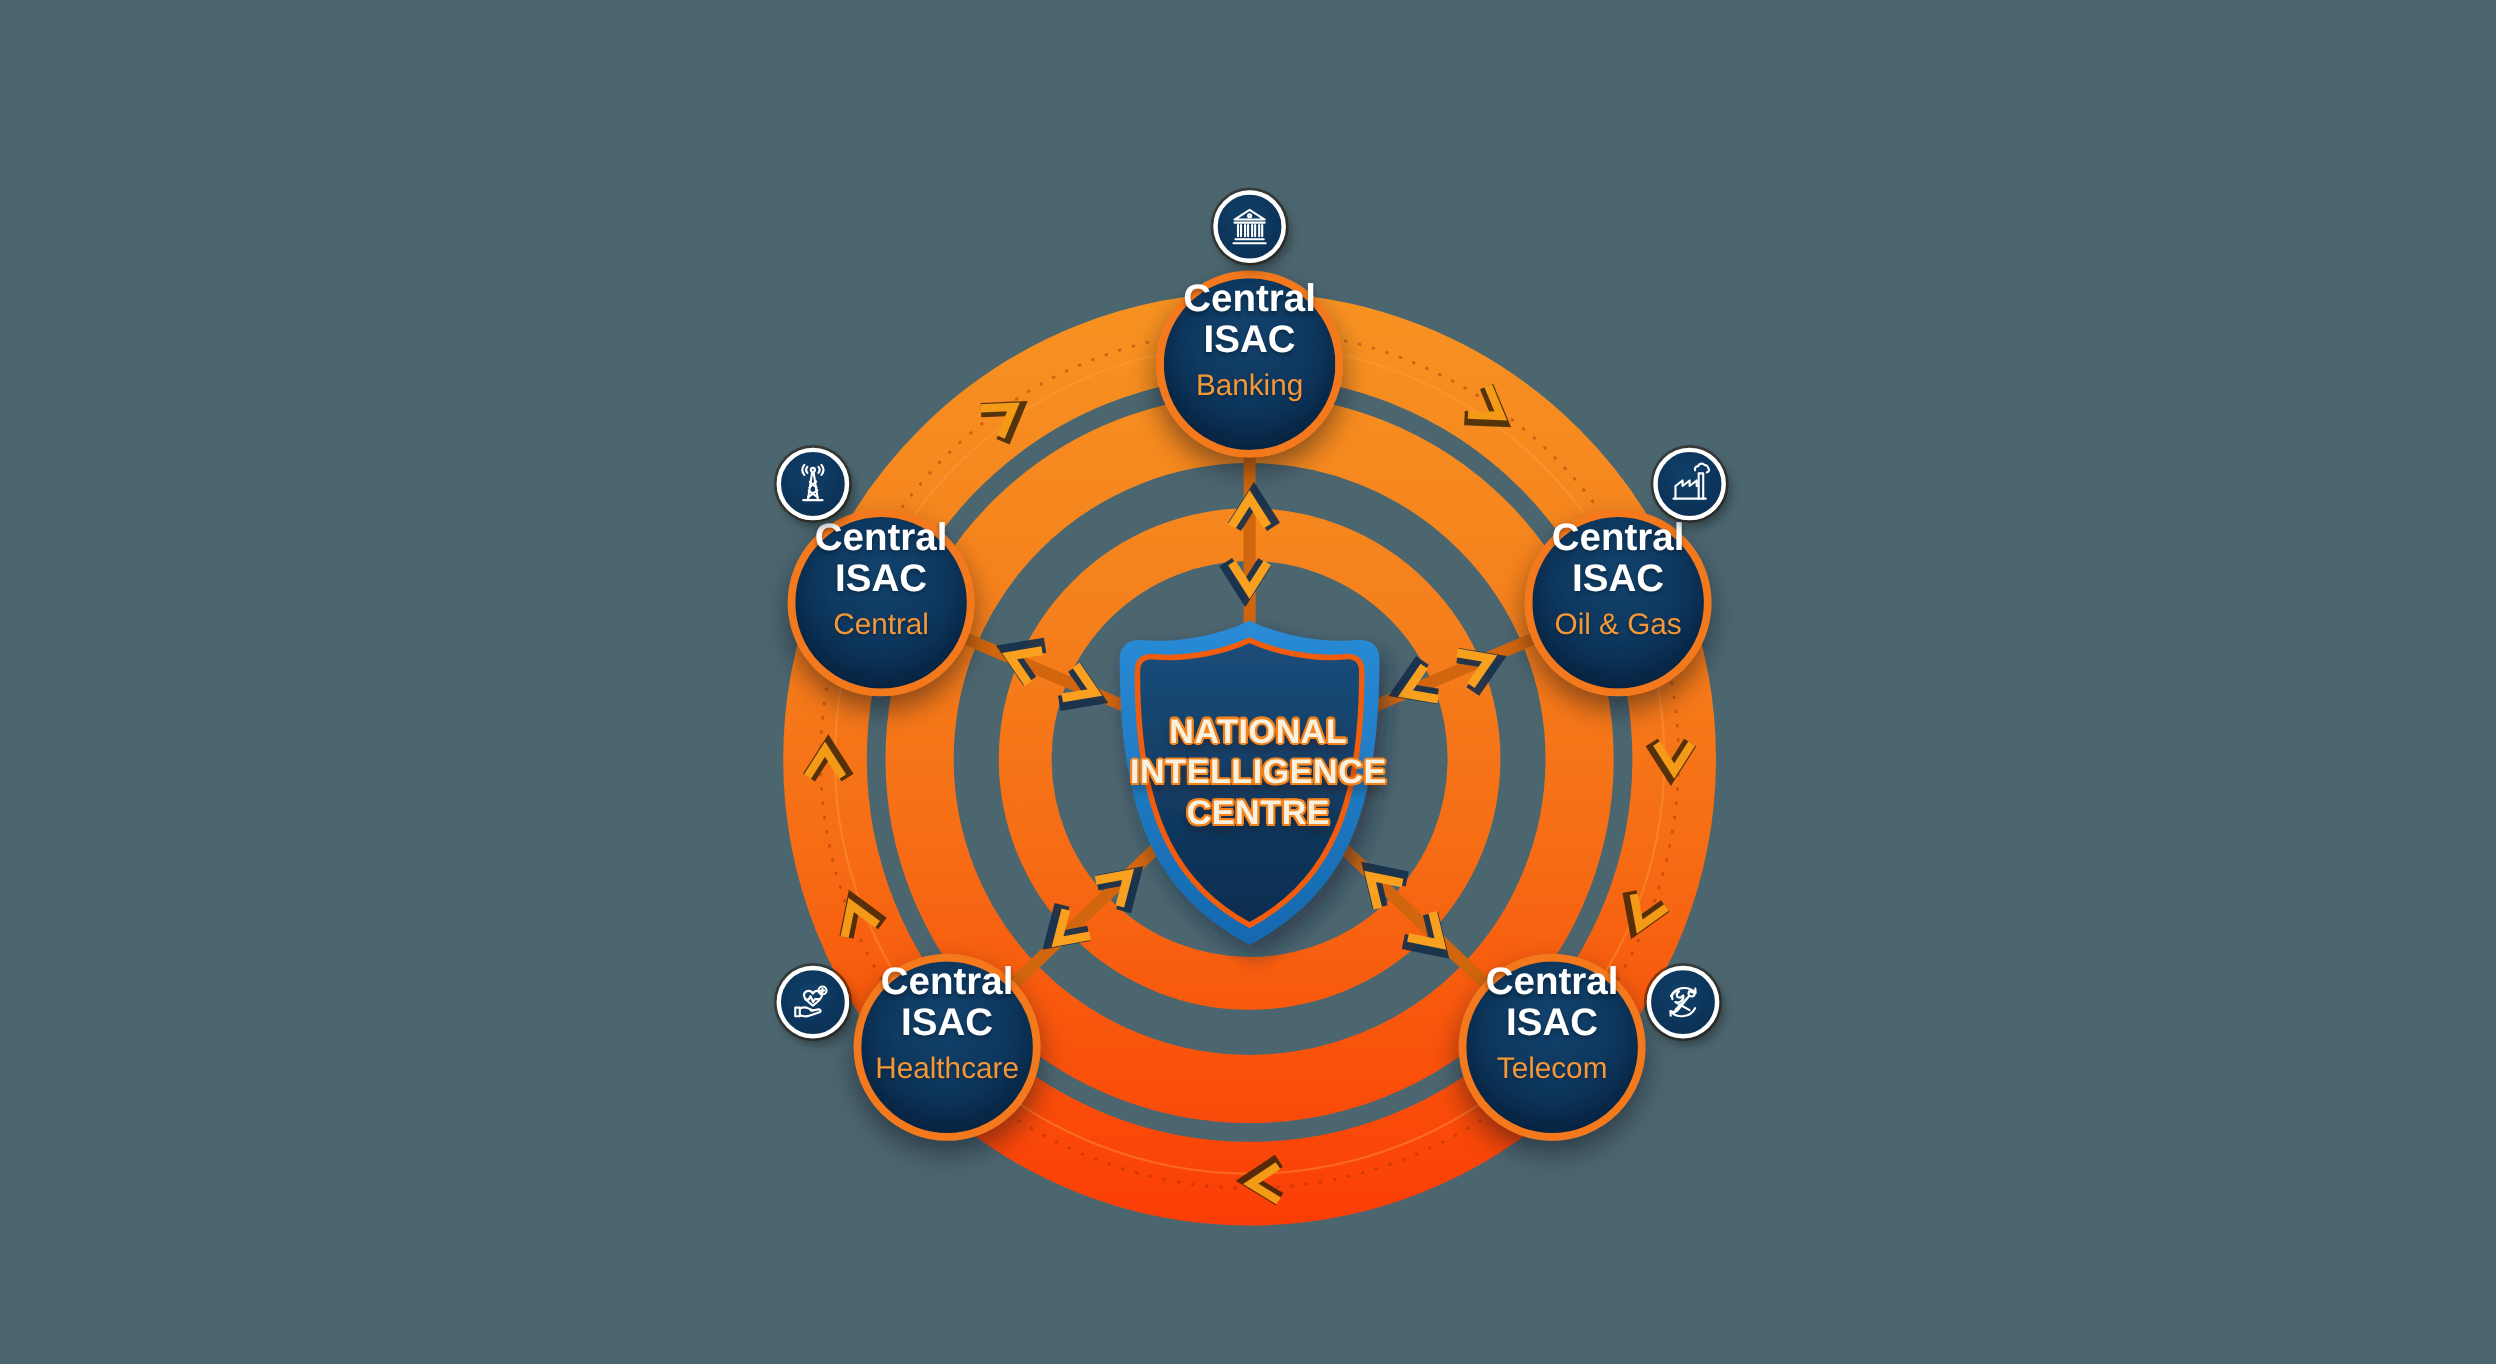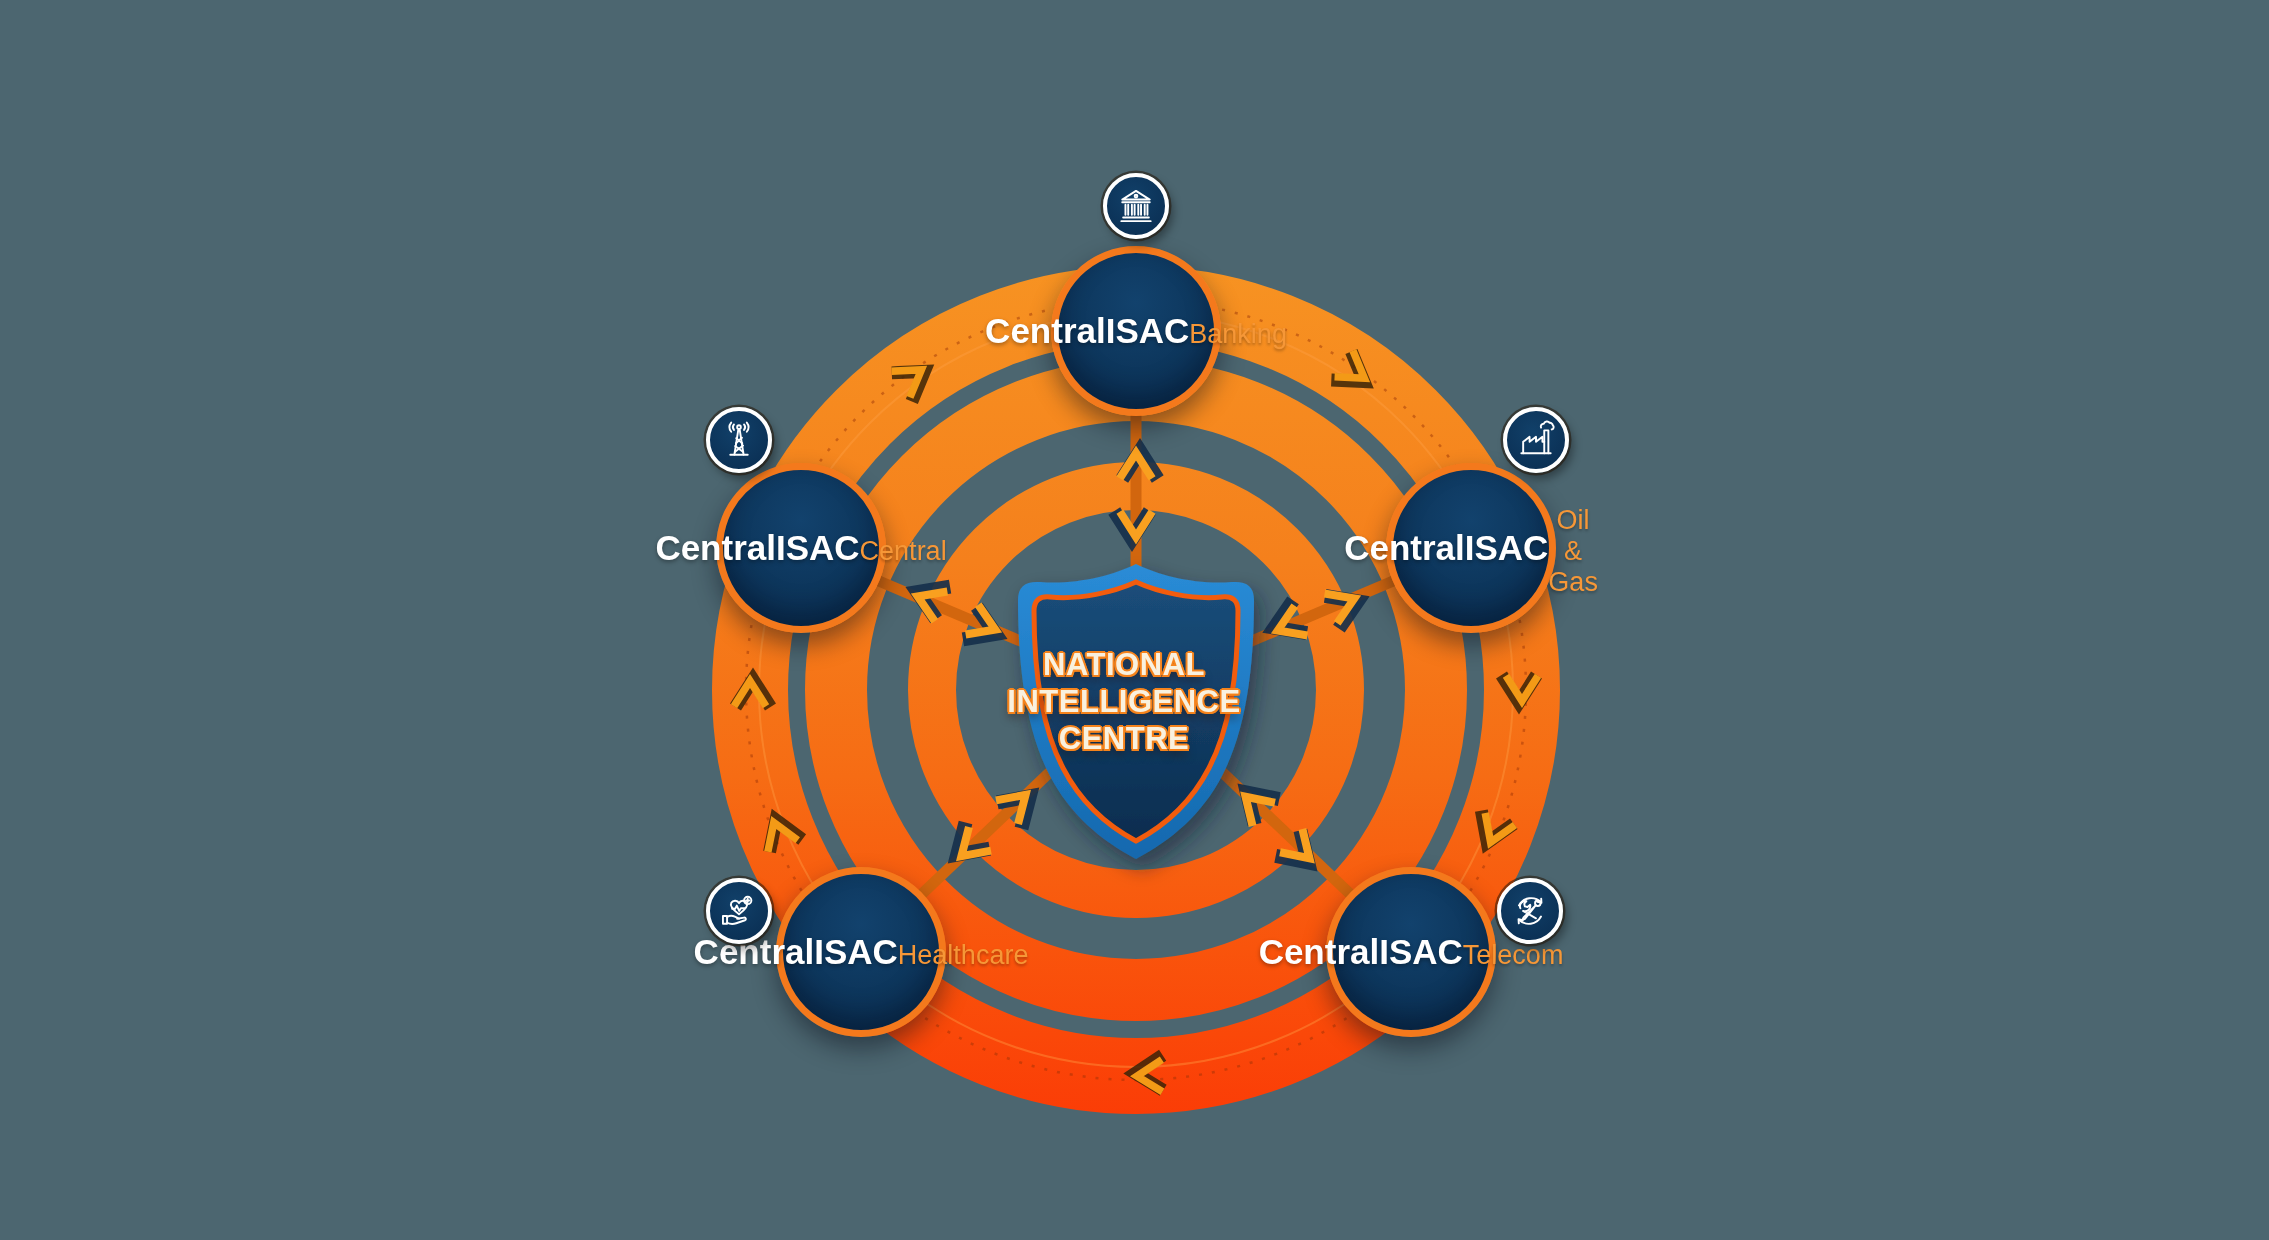--- a/index.html
+++ b/index.html
@@ -23,42 +23,42 @@
   .rc-over{stroke:#f39a16;stroke-width:7.5;}
   .sc-under{stroke:#16304b;stroke-width:14;opacity:.92;}
   .sc-over{stroke:#f9a01f;stroke-width:8;}
 
   
   .node{
     position:absolute;width:156px;height:156px;border-radius:50%;
     background:radial-gradient(circle at 50% 32%, #12426d 0%, #0c3459 62%, #092c4e 100%);
     border:7px solid #f4791c;
     box-shadow:0 12px 24px rgba(8,14,24,.45), inset 0 -14px 24px rgba(0,10,25,.35);
-    display:flex;align-items:center;justify-content:center;
+    display:flex;flex-direction:column;align-items:center;justify-content:flex-start;
     text-align:center;
   }
   .node .t{font-size:35px;font-weight:700;color:#ffffff;line-height:1.07;
     text-shadow:0 2px 4px rgba(0,0,0,.35);}
   .node .sector{font-size:27px;font-weight:400;color:#f69737;margin-top:7px;
     text-shadow:0 2px 3px rgba(0,0,0,.3);}
 
   
   .icon-badge{
     position:absolute;width:58px;height:58px;border-radius:50%;
     background:radial-gradient(circle at 45% 35%, #114069, #0b3156 75%);
     border:4px solid #ffffff;
     box-shadow:0 0 0 2.5px rgba(38,23,9,.55), 4px 6px 10px rgba(0,0,0,.38);
     display:flex;align-items:center;justify-content:center;
   }
   .icon-badge svg{display:block;}
   .glyph{fill:none;stroke:#ffffff;stroke-width:2.1;stroke-linecap:round;stroke-linejoin:round;}
 
   
   .shield-title{
-    position:absolute;left:964px;top:646px;width:320px;
+    position:absolute;left:984px;top:646px;width:320px;
     text-align:center;color:#f9f1df;font-weight:800;font-size:31px;line-height:37px;
     letter-spacing:.5px;
     text-shadow:
       -2px 0 0 #f5831c, 2px 0 0 #f5831c, 0 -2px 0 #f5831c, 0 2px 0 #f5831c,
       -1.5px -1.5px 0 #f5831c, 1.5px -1.5px 0 #f5831c,
       -1.5px 1.5px 0 #f5831c, 1.5px 1.5px 0 #f5831c,
       0 6px 9px rgba(45,12,0,.55);
   }
   .shield-title div{white-space:nowrap;}
 </style>

